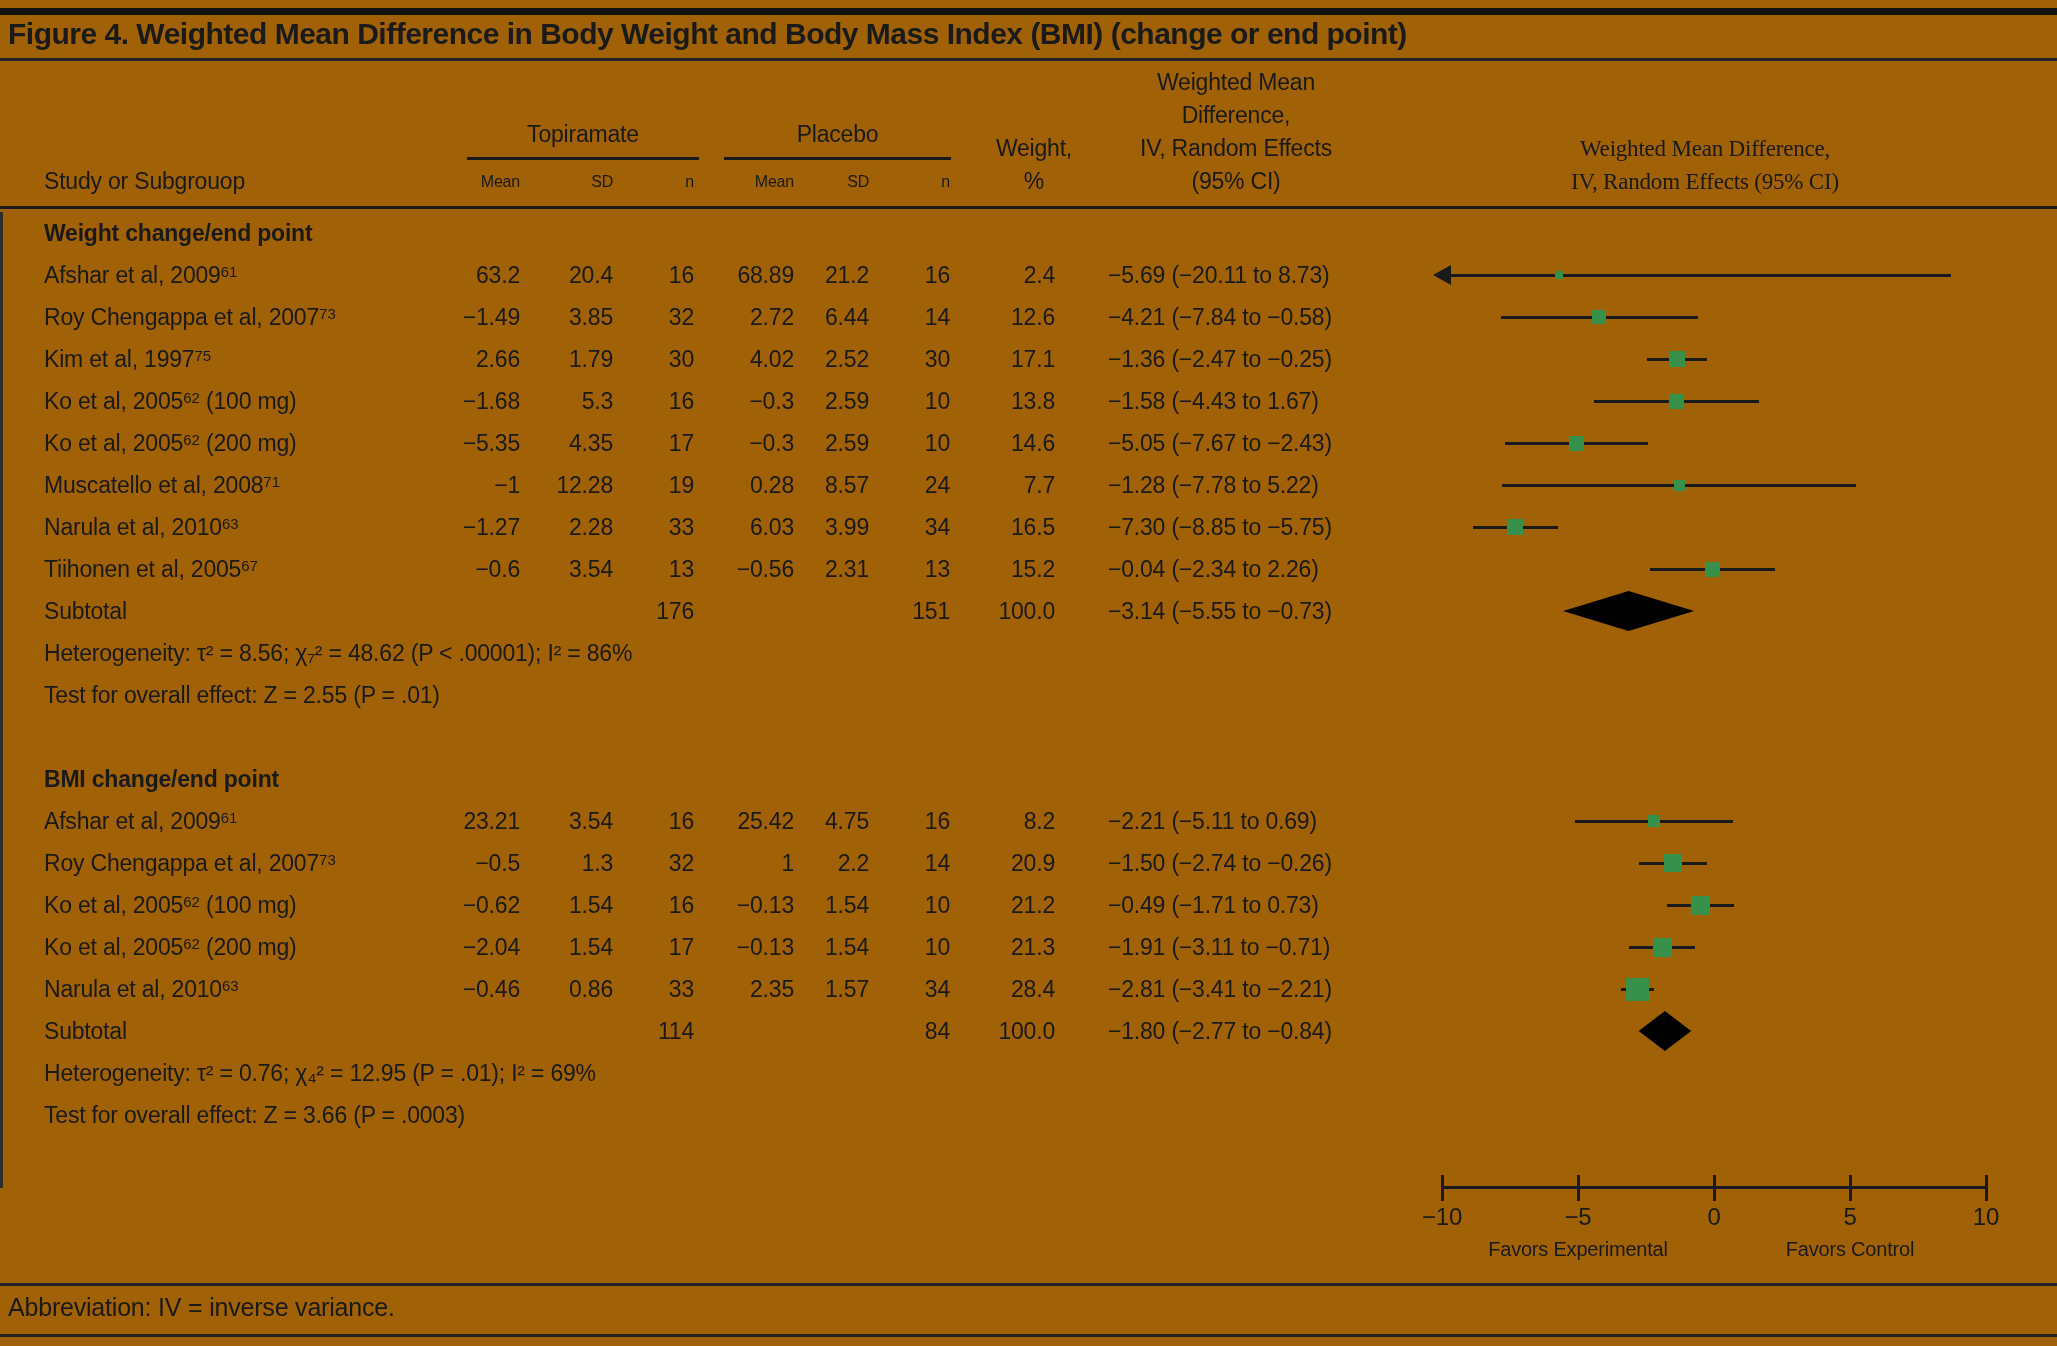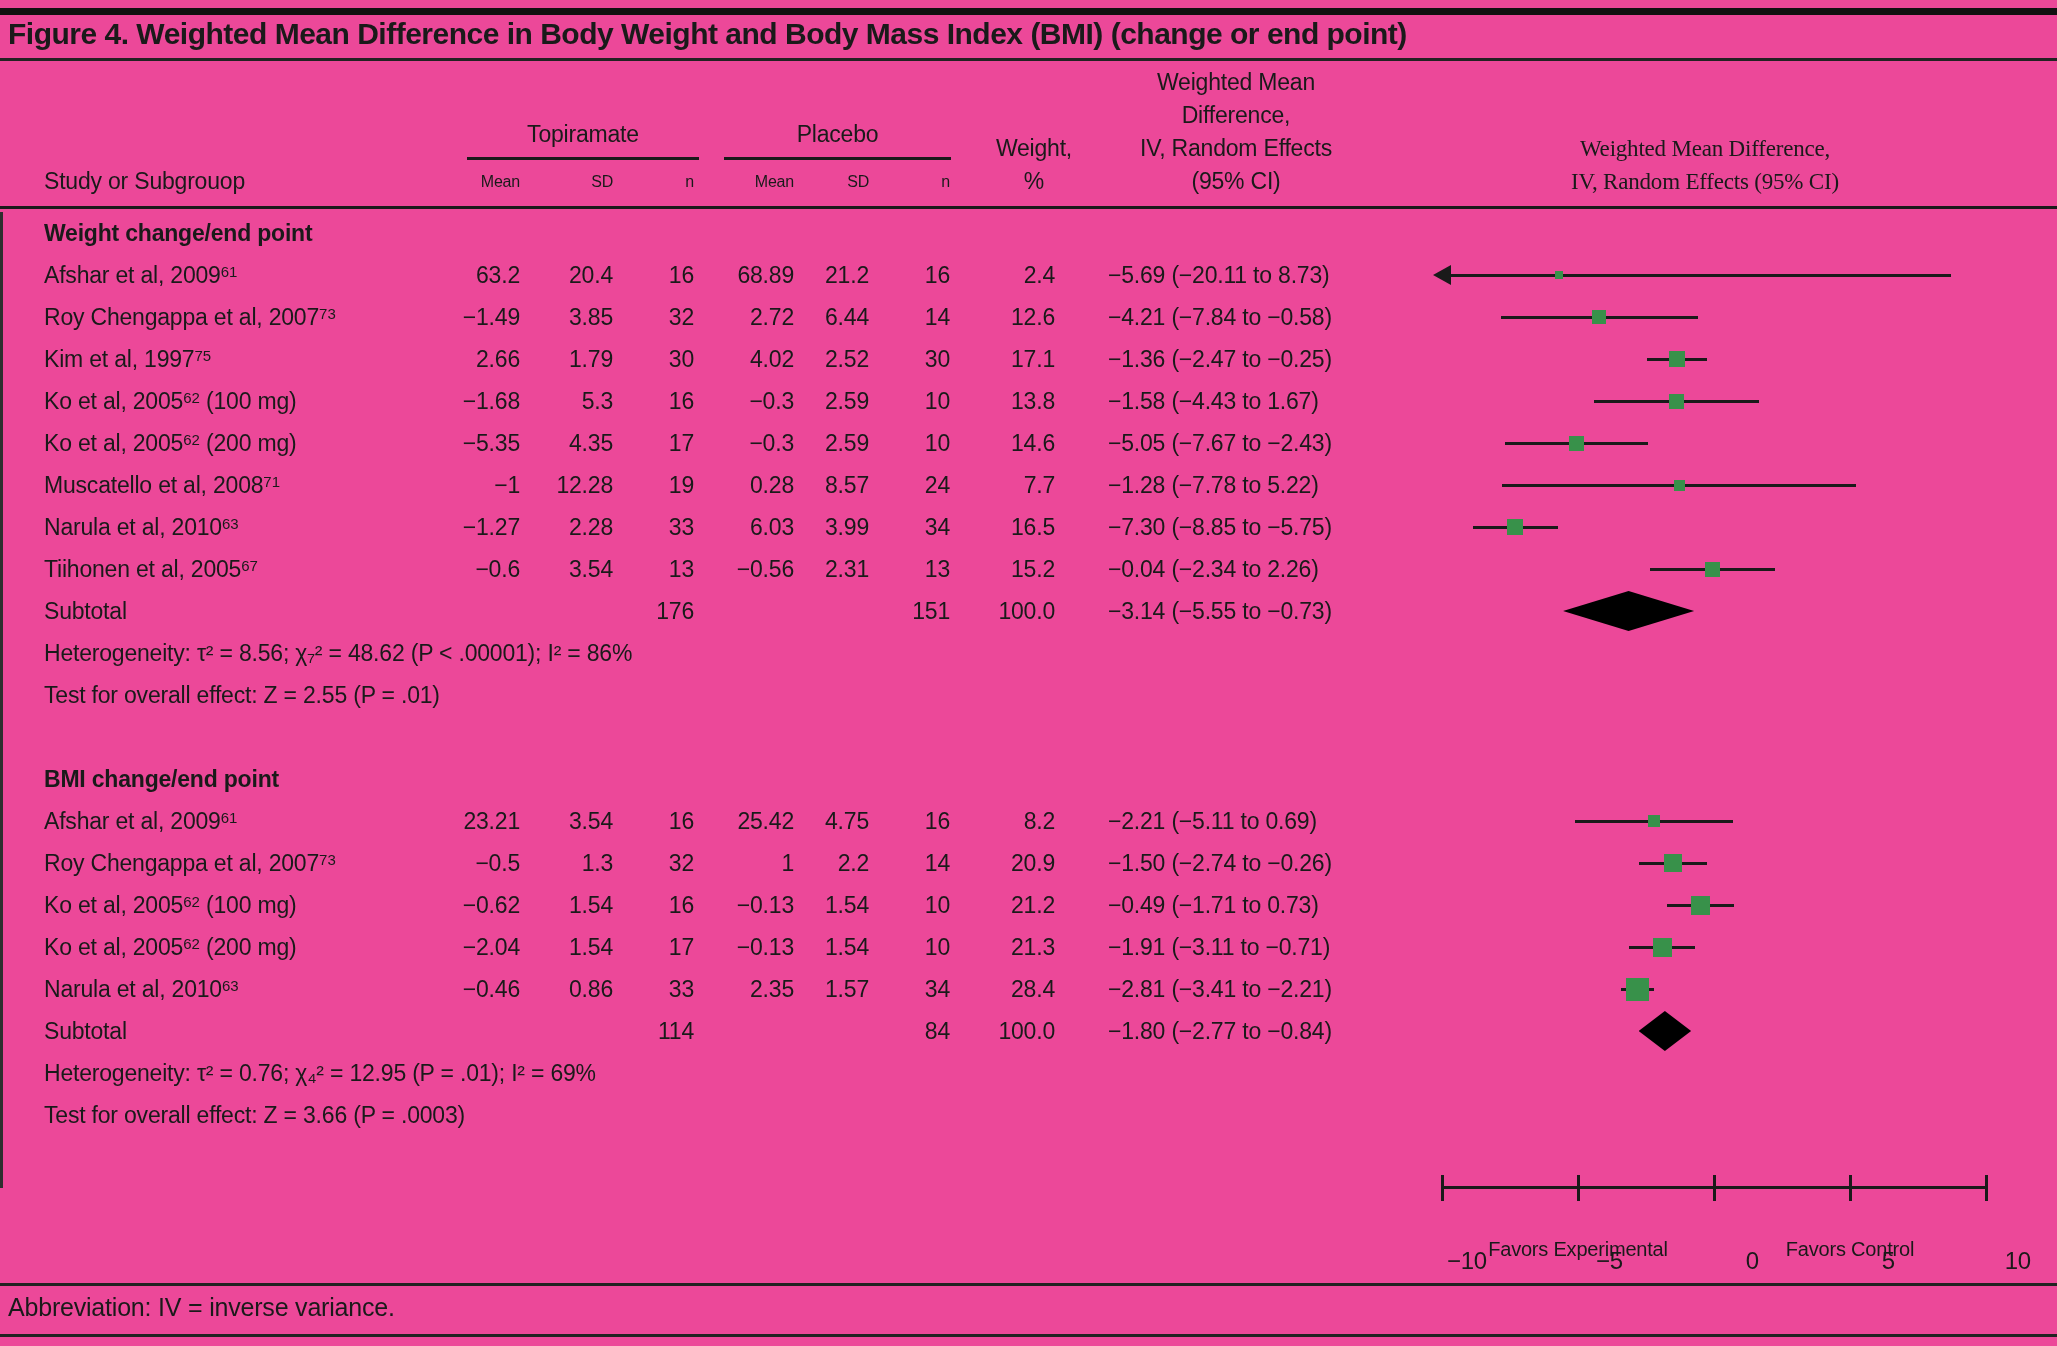--- a/index.html
+++ b/index.html
@@ -1,17 +1,17 @@
 <!DOCTYPE html>
 <html><head>
 <meta charset="utf-8">
 <style>
   html,body{margin:0;padding:0;background:#ffffff;}
   body{font-family:"Liberation Sans","DejaVu Sans",sans-serif;color:#1a1a1a;}
-  #figure{position:relative;width:2057px;height:1346px;background:#ec4899;overflow:hidden;letter-spacing:-0.2px;}
+  #figure{position:relative;width:2057px;height:1346px;background:#a16207;overflow:hidden;letter-spacing:-0.2px;}
   .bar{position:absolute;left:0;width:2057px;background:#111;}
   #topbar{top:8px;height:7px;}
   #title{position:absolute;left:8px;top:17px;width:2040px;font-size:30px;font-weight:bold;letter-spacing:-0.5px;}
   #title-rule{top:58px;height:3px;background:#222;}
   
   .hdr{position:absolute;font-size:23px;line-height:33px;}
   #h-study{left:44px;top:165px;width:360px;}
   #h-top{left:467px;top:118px;width:232px;text-align:center;}
   #h-pla{left:724px;top:118px;width:227px;text-align:center;}
   .grp-rule{position:absolute;top:157px;height:3px;background:#1a1a1a;}
@@ -39,21 +39,21 @@
   .ci{position:absolute;top:50%;height:3px;margin-top:-1.5px;background:#1a1a1a;}
   .sq{position:absolute;background:#38914a;}
   .arrow-left{position:absolute;top:50%;margin-top:-10px;width:0;height:0;
     border-top:10px solid transparent;border-bottom:10px solid transparent;border-right:18px solid #1a1a1a;}
   .diamond{position:absolute;top:50%;margin-top:-20px;height:40px;background:#000;
     clip-path:polygon(0 50%,50% 0,100% 50%,50% 100%);}
   
   #zero-line{position:absolute;top:212px;height:976px;width:3px;background:#2e2e2e;z-index:1;}
   #axis-line{position:absolute;top:1186px;height:3px;background:#1a1a1a;z-index:1;}
   .tick{position:absolute;top:1175px;height:26px;width:3px;background:#1a1a1a;}
-  .tick-label{position:absolute;top:1203px;width:90px;text-align:right;font-size:24px;margin-top:44px;}
+  .tick-label{position:absolute;top:1203px;width:90px;text-align:center;font-size:24px;}
   .favors{position:absolute;top:1238px;width:460px;text-align:center;font-size:20px;}
   #footer-rule1{top:1283px;height:3px;background:#222;}
   #footer-text{position:absolute;left:8px;top:1293px;font-size:25px;}
   #footer-rule2{top:1334px;height:3px;background:#222;}
 </style>
 </head>
 <body>
 
 <div id="figure">
   <div class="bar" id="topbar"></div>

